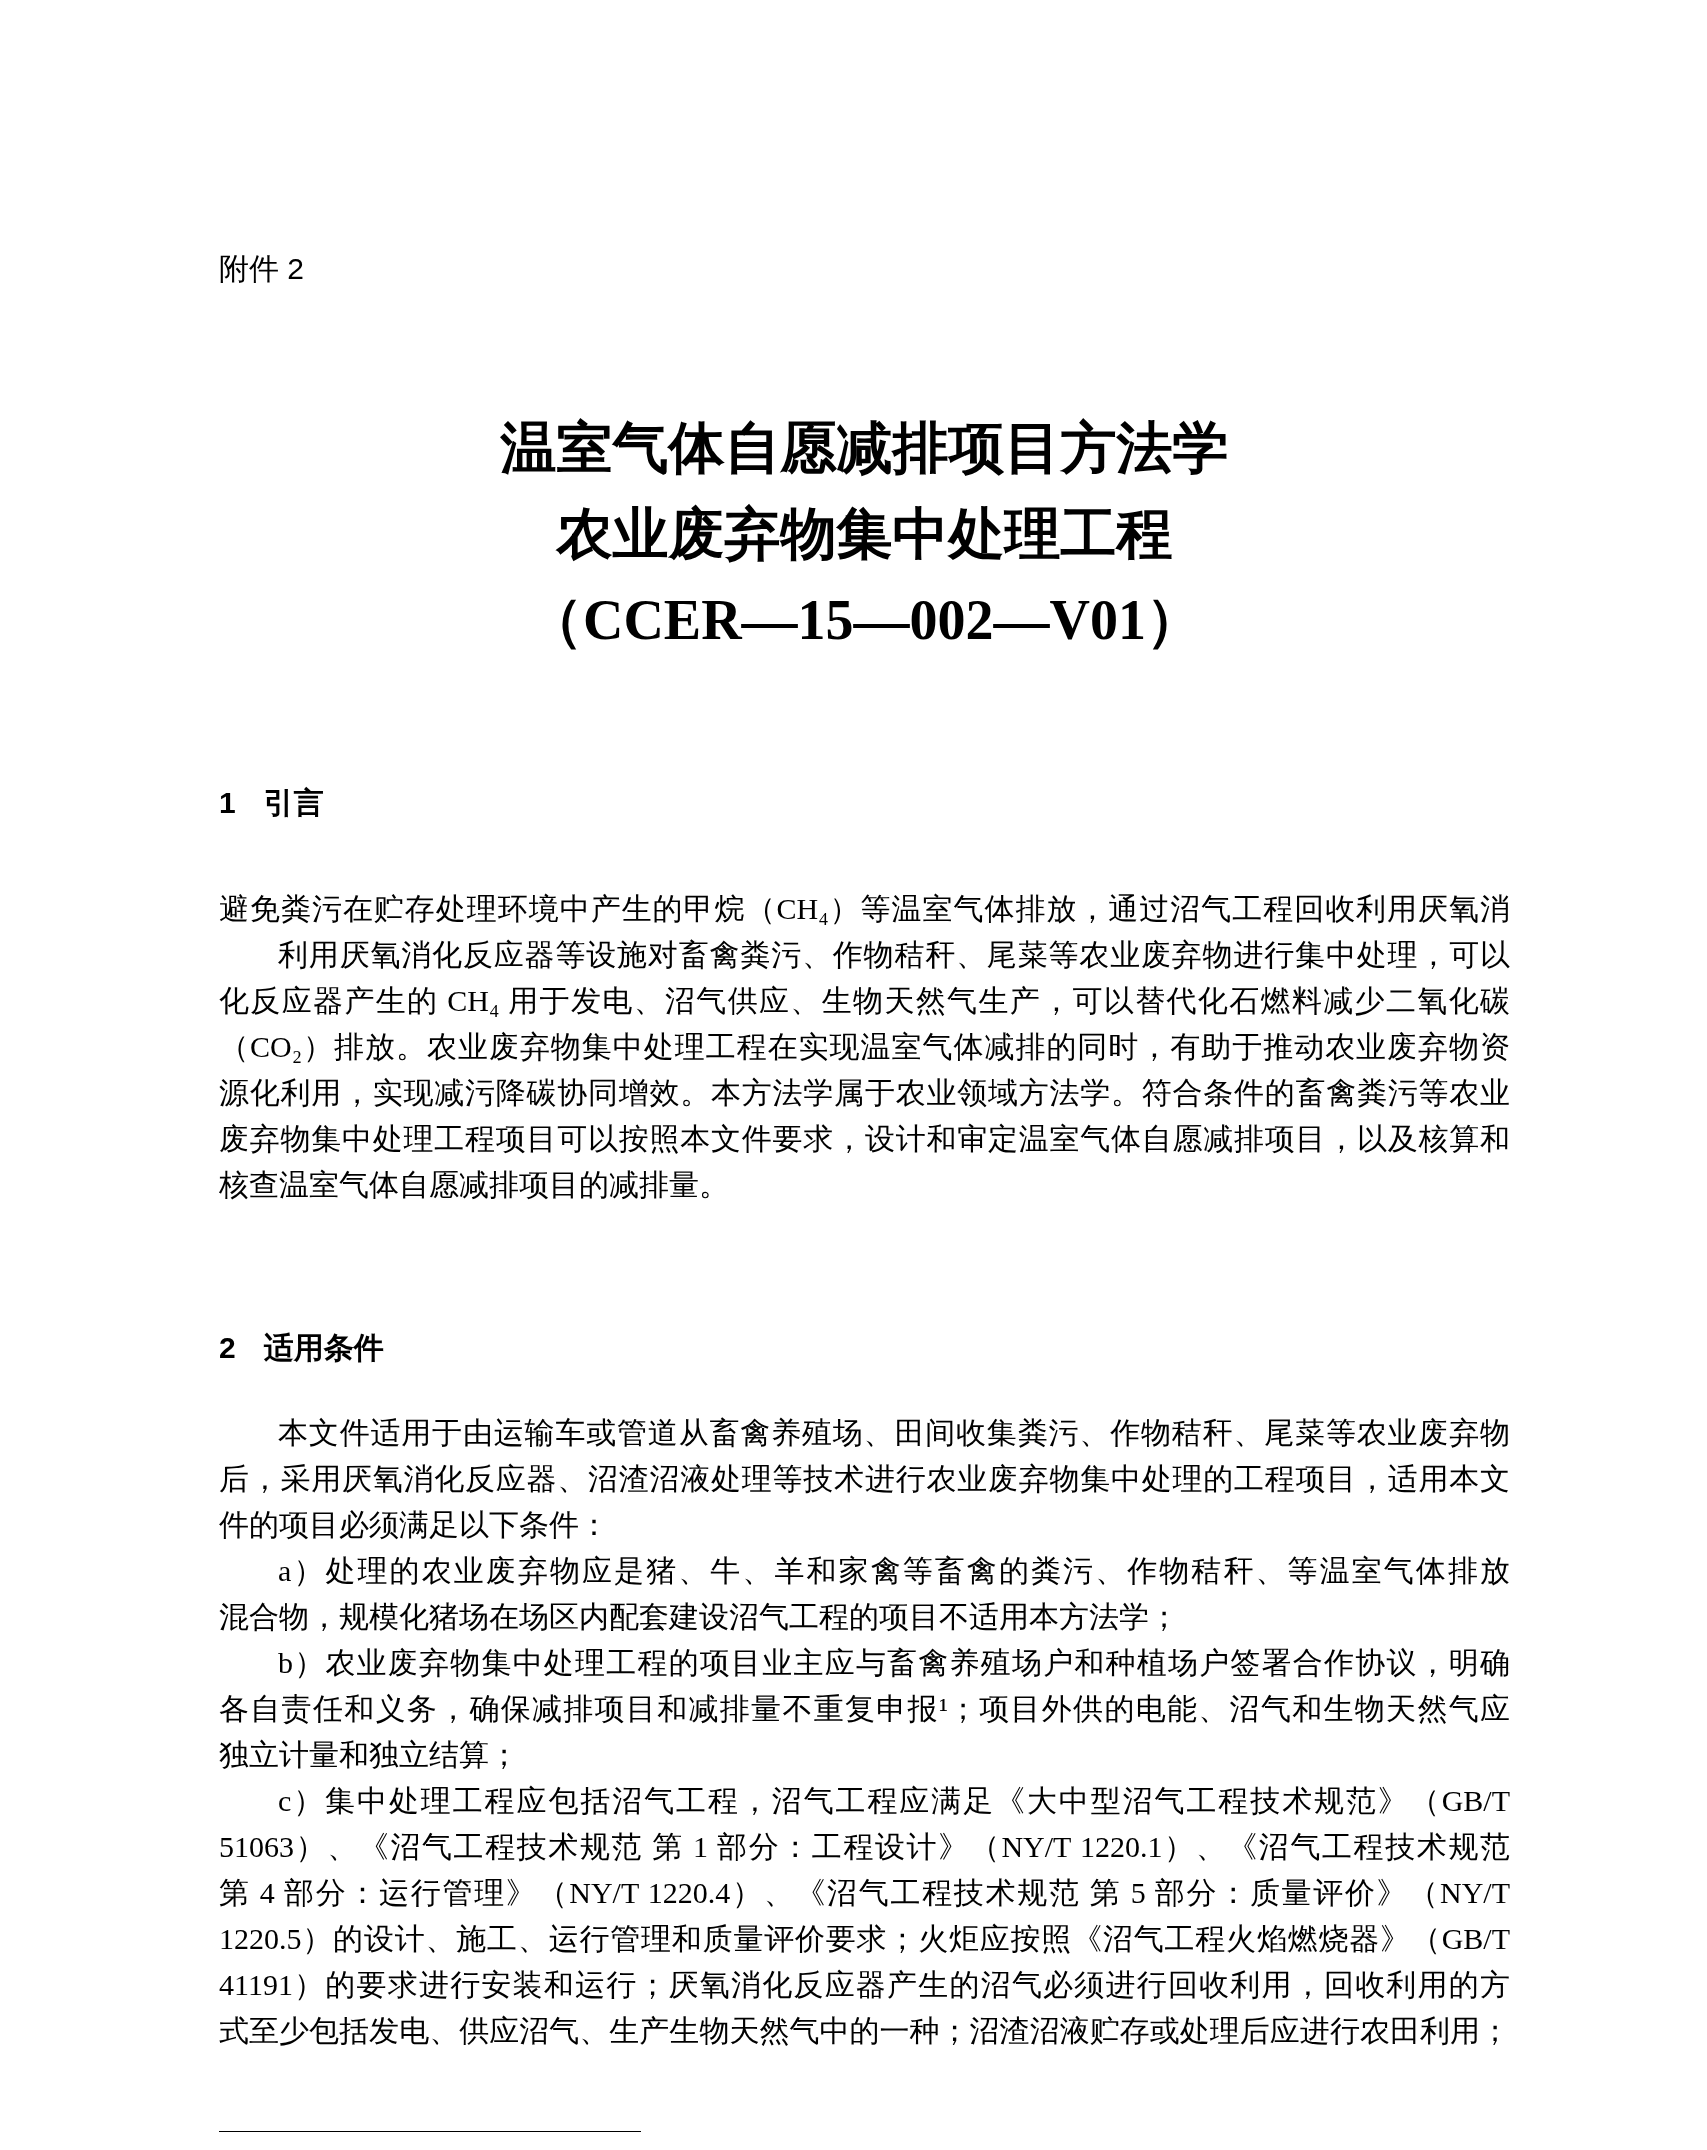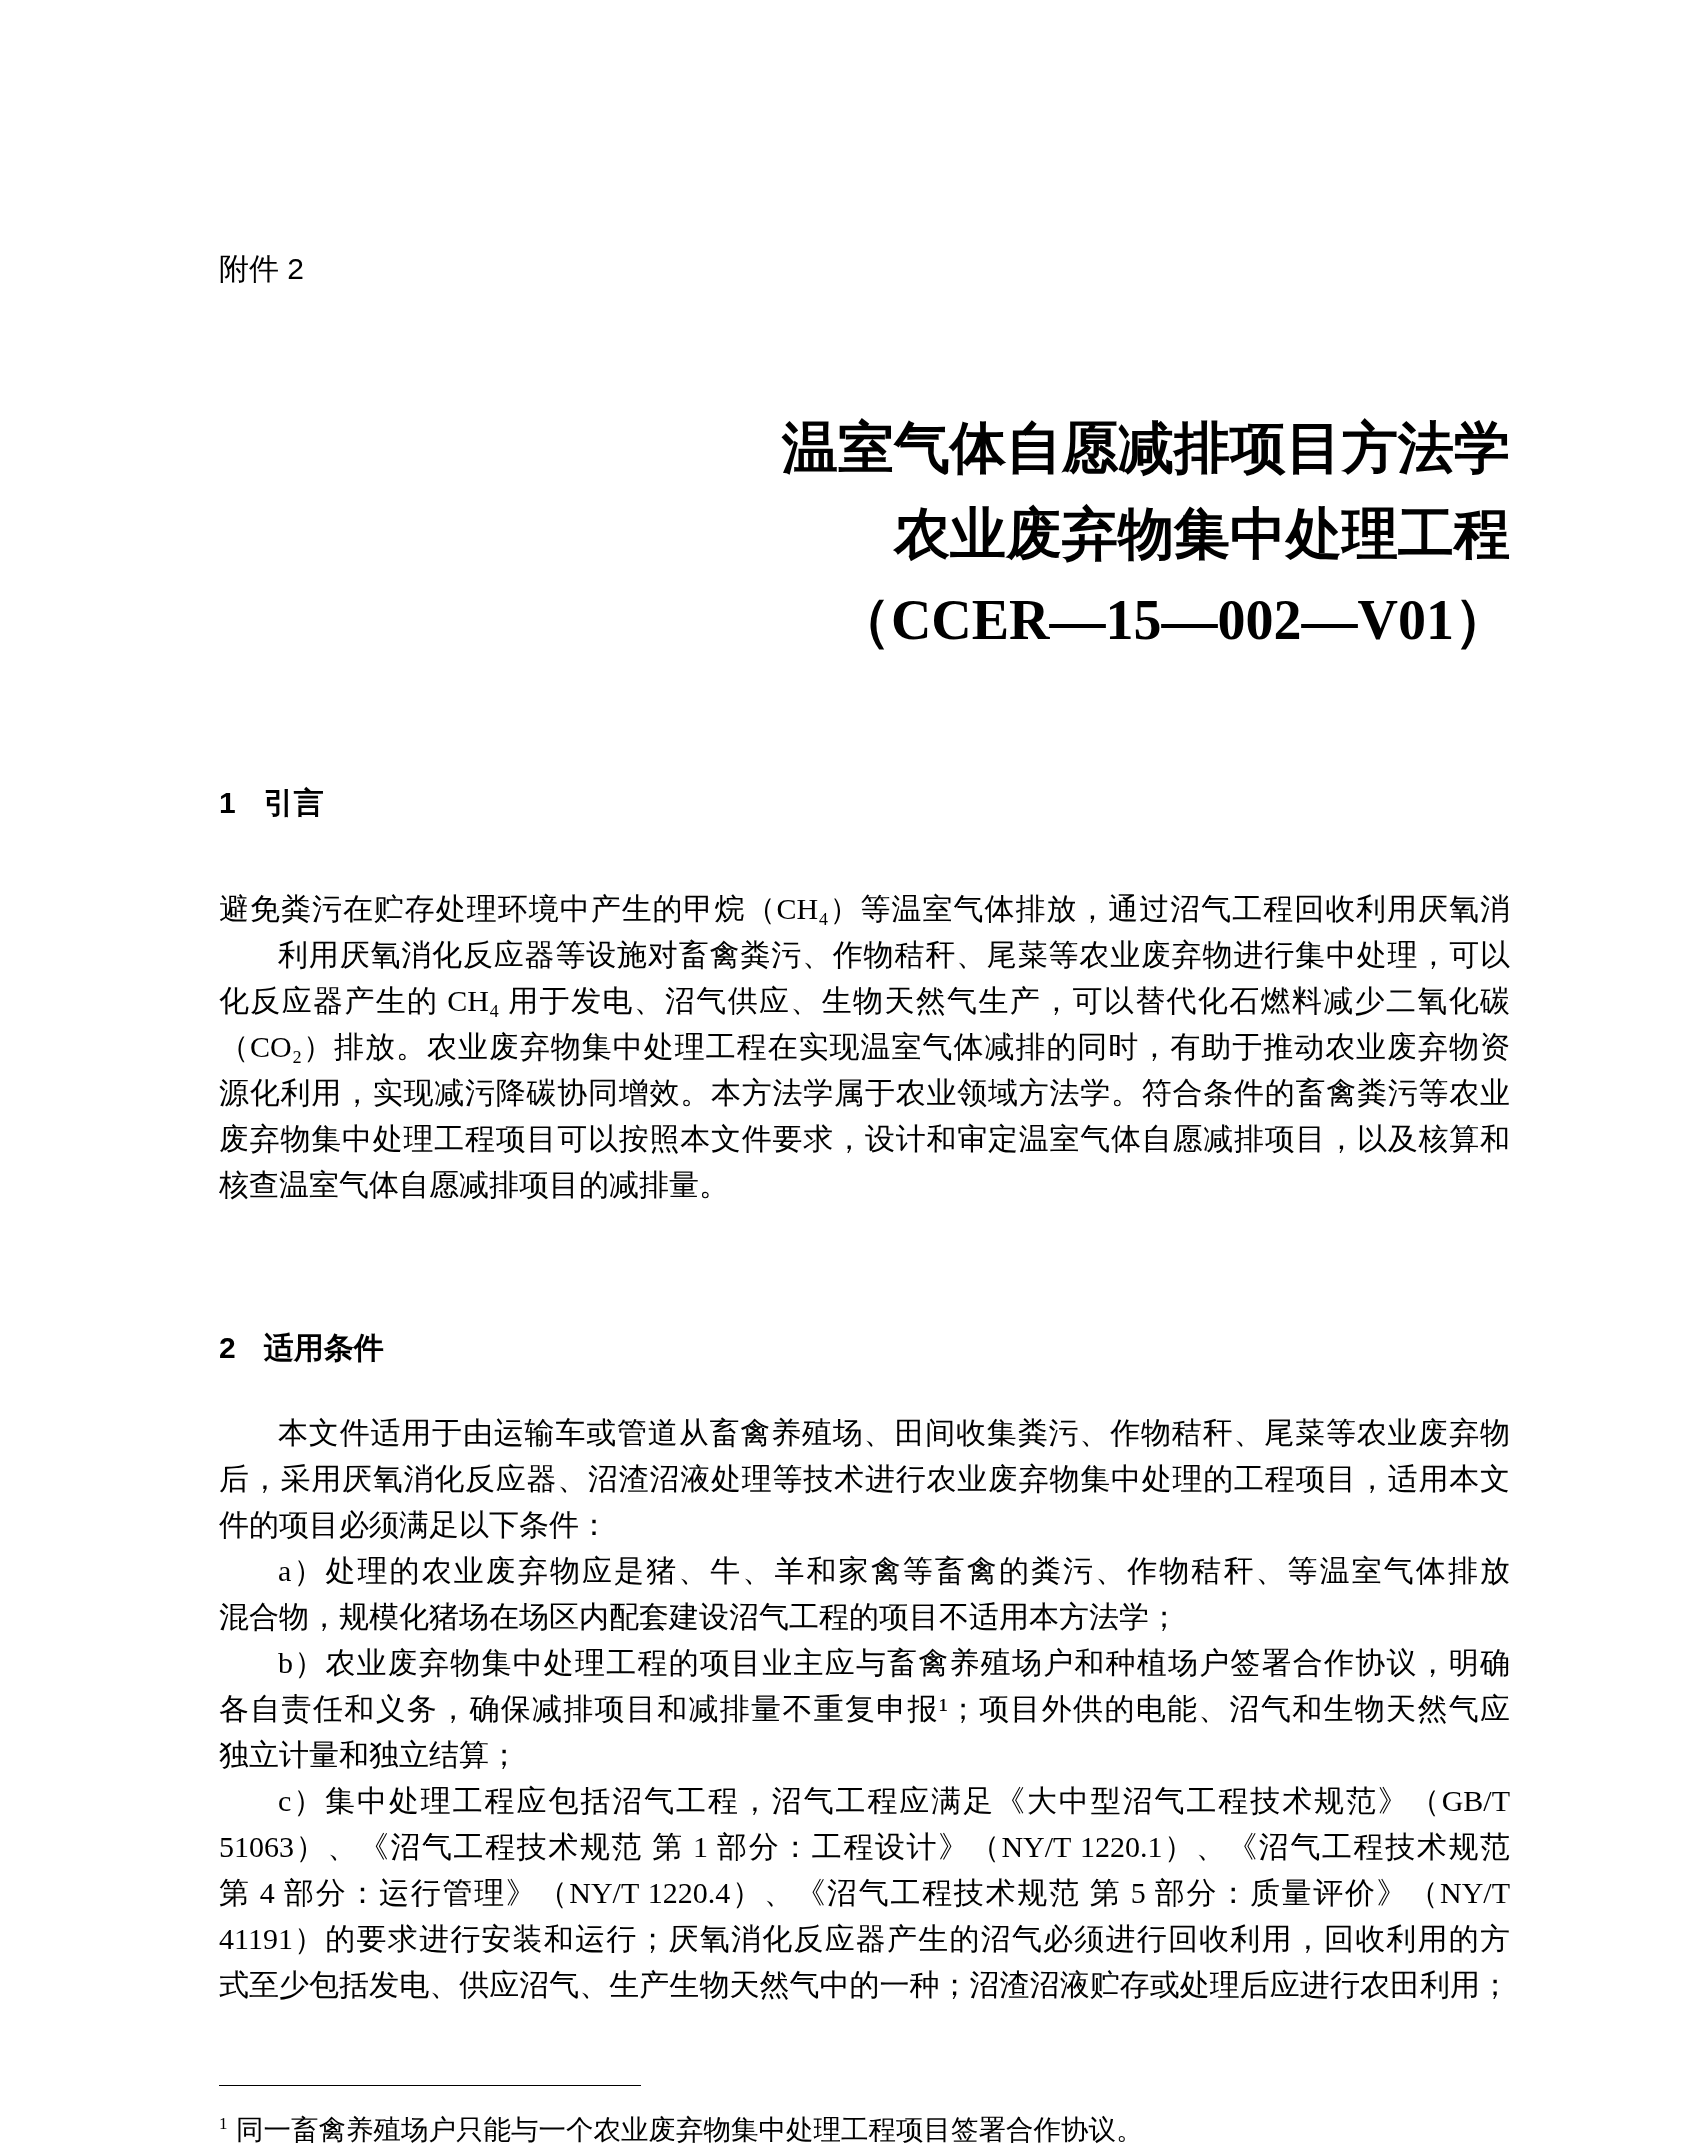--- a/index.html
+++ b/index.html
@@ -22,21 +22,21 @@
     font-family: "Liberation Serif", "DejaVu Serif", serif;
   }
   .attachment {
     font-family: "Liberation Sans", "DejaVu Sans", sans-serif;
     font-size: 30px;
     line-height: 52px;
     height: 52px;
   }
   .title-block {
     margin-top: 110px;
-    text-align: right;
+    text-align: center;
     font-family: "Liberation Serif", "DejaVu Serif", serif;
     font-weight: 700;
     font-size: 56px;
   }
   .title-line {
     height: 86px;
     line-height: 86px;
     white-space: nowrap;
   }
   .sec-heading {
@@ -135,20 +135,21 @@
       <div class="line">后，采用厌氧消化反应器、沼渣沼液处理等技术进行农业废弃物集中处理的工程项目，适用本文</div>
       <div class="line end">件的项目必须满足以下条件：</div>
       <div class="line indent">a）处理的农业废弃物应是猪、牛、羊和家禽等畜禽的粪污、作物秸秆、等温室气体排放</div>
       <div class="line end">混合物，规模化猪场在场区内配套建设沼气工程的项目不适用本方法学；</div>
       <div class="line indent">b）农业废弃物集中处理工程的项目业主应与畜禽养殖场户和种植场户签署合作协议，明确</div>
       <div class="line">各自责任和义务，确保减排项目和减排量不重复申报¹；项目外供的电能、沼气和生物天然气应</div>
       <div class="line end">独立计量和独立结算；</div>
       <div class="line indent">c）集中处理工程应包括沼气工程，沼气工程应满足《大中型沼气工程技术规范》（GB/T</div>
       <div class="line">51063）、《沼气工程技术规范 第 1 部分：工程设计》（NY/T 1220.1）、《沼气工程技术规范</div>
       <div class="line">第 4 部分：运行管理》（NY/T 1220.4）、《沼气工程技术规范 第 5 部分：质量评价》（NY/T</div>
+      <div class="line">1220.5）的设计、施工、运行管理和质量评价要求；火炬应按照《沼气工程火焰燃烧器》（GB/T</div>
       <div class="line">41191）的要求进行安装和运行；厌氧消化反应器产生的沼气必须进行回收利用，回收利用的方</div>
       <div class="line">式至少包括发电、供应沼气、生产生物天然气中的一种；沼渣沼液贮存或处理后应进行农田利用；</div>
     </div>
 
   <div class="footnote-rule"></div>
 
   <div class="footnote">
     <sup>1</sup><span>同一畜禽养殖场户只能与一个农业废弃物集中处理工程项目签署合作协议。</span>
   </div>
 

